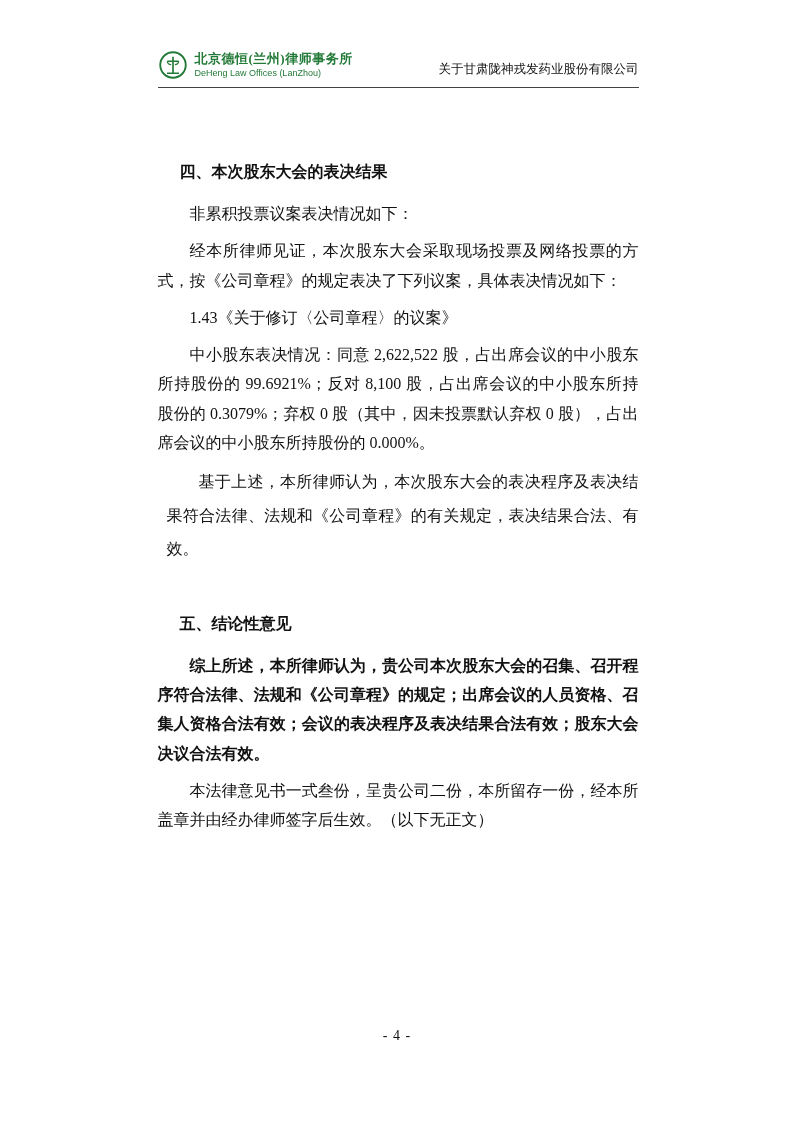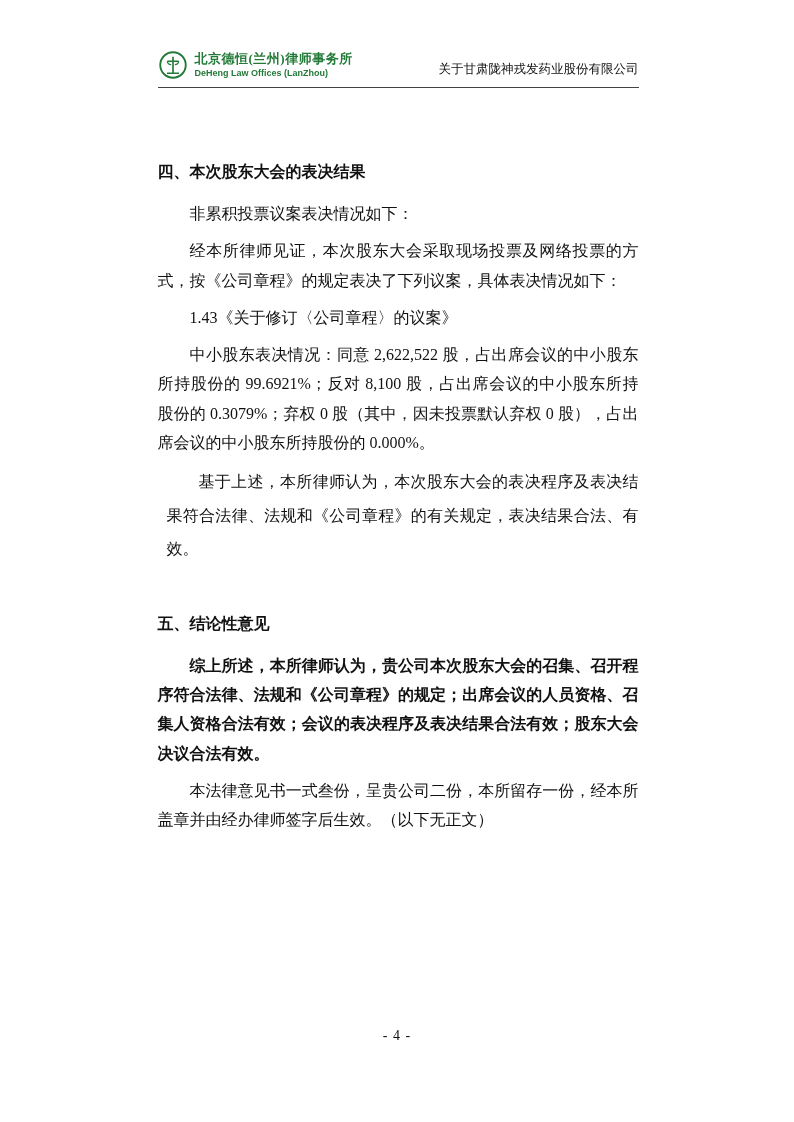--- a/index.html
+++ b/index.html
@@ -37,41 +37,41 @@
     font-size: 13px;
     font-weight: bold;
     letter-spacing: 0.5px;
     line-height: 1.3;
   }
   .firm-en {
     color: #237a38;
     font-size: 9px;
     line-height: 1.3;
     font-family: "Liberation Sans", sans-serif;
-    font-weight: bold;
   }
   .doc-line1 { font-size: 12.5px; padding-bottom: 2px; text-align: right; }
   .header-row2 {
     text-align: right;
     font-size: 12.5px;
     padding: 7px 0 9px;
     border-bottom: 1px solid #444444;
   }
 
   
   .body-content {
     position: absolute;
     left: 120px;
     right: 118px;
     top: 162px;
   }
   .section-title {
     font-size: 16px;
     font-weight: bold;
     margin-bottom: 16px;
+    margin-left: 22px;
   }
   .para {
     font-size: 16px;
     line-height: 1.83;
     text-align: justify;
     text-indent: 2em;
     margin-bottom: 8px;
   }
   .para.spread { line-height: 2.1; margin-left: 9px; }
   .section-5-title { margin-top: 48px; }

